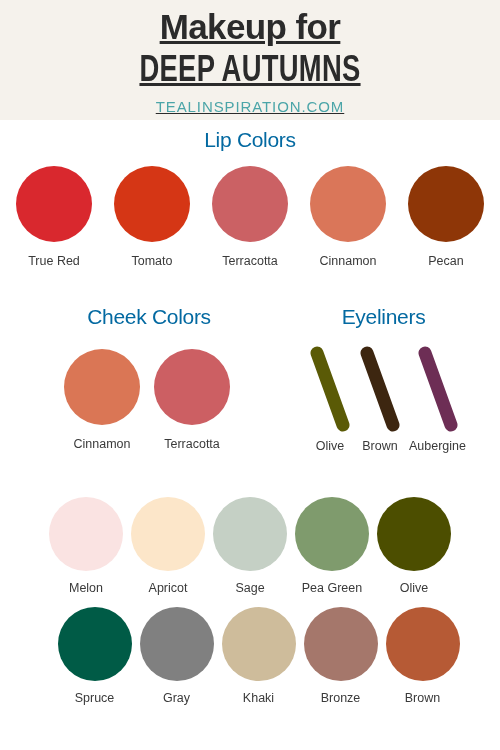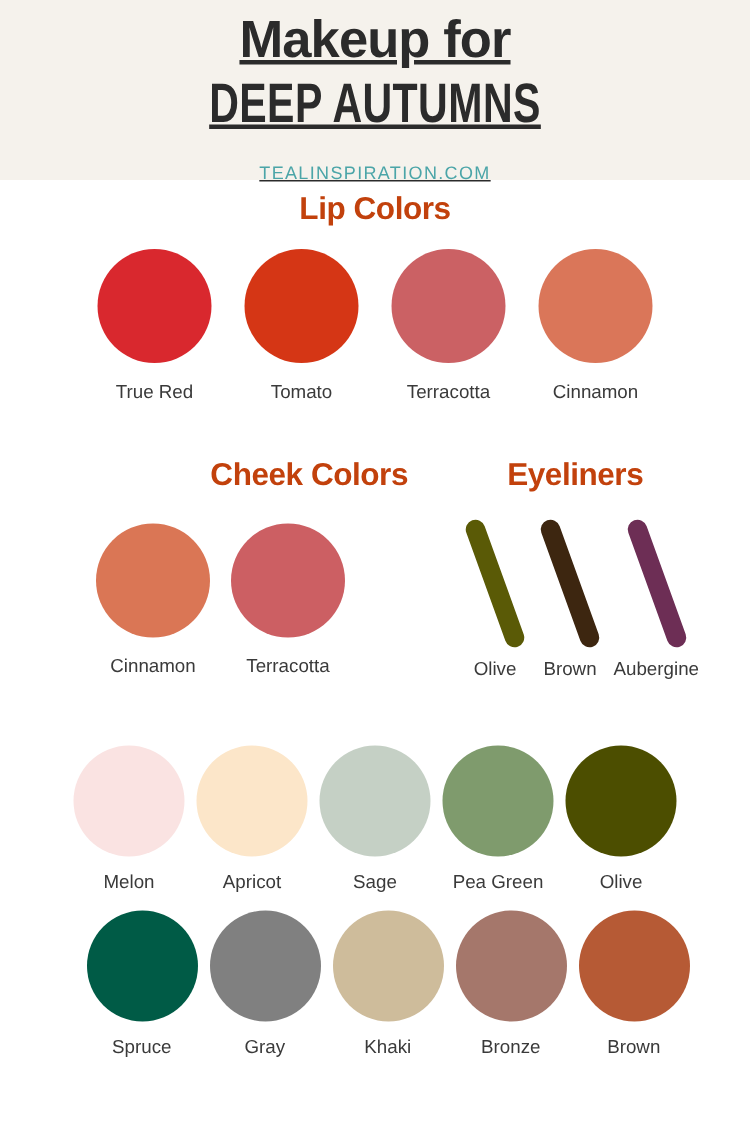--- a/index.html
+++ b/index.html
@@ -44,34 +44,34 @@
     margin: 0;
     font-size: 37px;
     line-height: 42px;
     font-weight: bold;
     letter-spacing: 0.4px;
     color: #2b2b2b;
     transform: scaleX(0.74);
     transform-origin: center center;
   }
   .site-url {
-    margin: 10px;
+    margin: 0;
     padding-top: 8px;
-    font-size: 12px;
+    font-size: 15px;
     letter-spacing: 0.9px;
     color: #4ba5a8;
   }
 
   
   .section-heading {
     margin: 0;
     font-size: 21px;
-    font-weight: bold;
+    font-weight: normal;
     letter-spacing: -0.3px;
-    color: #c2410c;
+    color: #0369a1;
   }
 
   
   .swatch {
     display: flex;
     flex-direction: column;
     align-items: center;
   }
   .dot {
     border-radius: 50%;
@@ -107,21 +107,21 @@
   }
 
   
   .cheek-section {
     position: absolute;
     top: 305px;
     left: 22px;
     width: 250px;
   }
   .cheek-section .section-heading {
-    text-align: right;
+    text-align: center;
     padding-left: 4px;
   }
   .cheek-row {
     display: flex;
     justify-content: center;
     gap: 14px;
     margin-top: 20px;
   }
   .cheek-row .dot {
     width: 76px;
@@ -211,20 +211,24 @@
           <div class="dot" style="background: rgb(213, 54, 21);"></div>
           <div class="swatch-label">Tomato</div>
         </div>
         <div class="swatch">
           <div class="dot" style="background: rgb(203, 97, 100);"></div>
           <div class="swatch-label">Terracotta</div>
         </div>
         <div class="swatch">
           <div class="dot" style="background: rgb(218, 118, 89);"></div>
           <div class="swatch-label">Cinnamon</div>
+        </div>
+        <div class="swatch">
+          <div class="dot" style="background: rgb(142, 54, 7);"></div>
+          <div class="swatch-label">Pecan</div>
         </div>
       </div>
   </div>
 
   <div class="cheek-section">
     <div class="section-heading">Cheek Colors</div>
     <div class="cheek-row" id="cheek-row">
         <div class="swatch">
           <div class="dot" style="background: rgb(218, 118, 85);"></div>
           <div class="swatch-label">Cinnamon</div>

